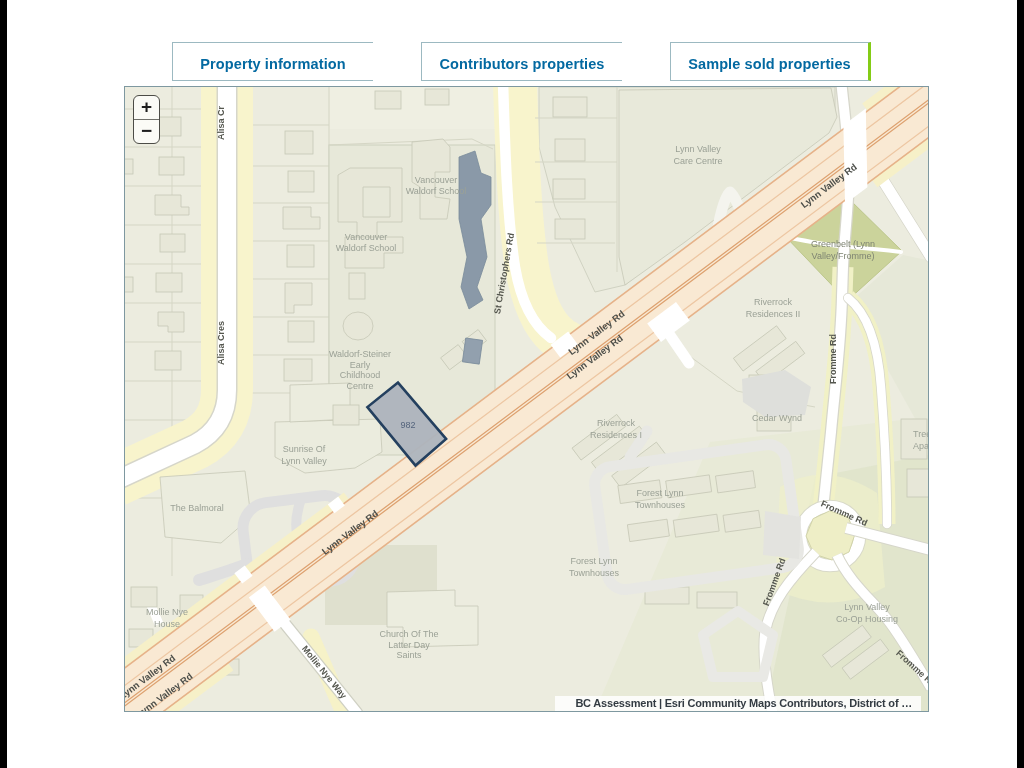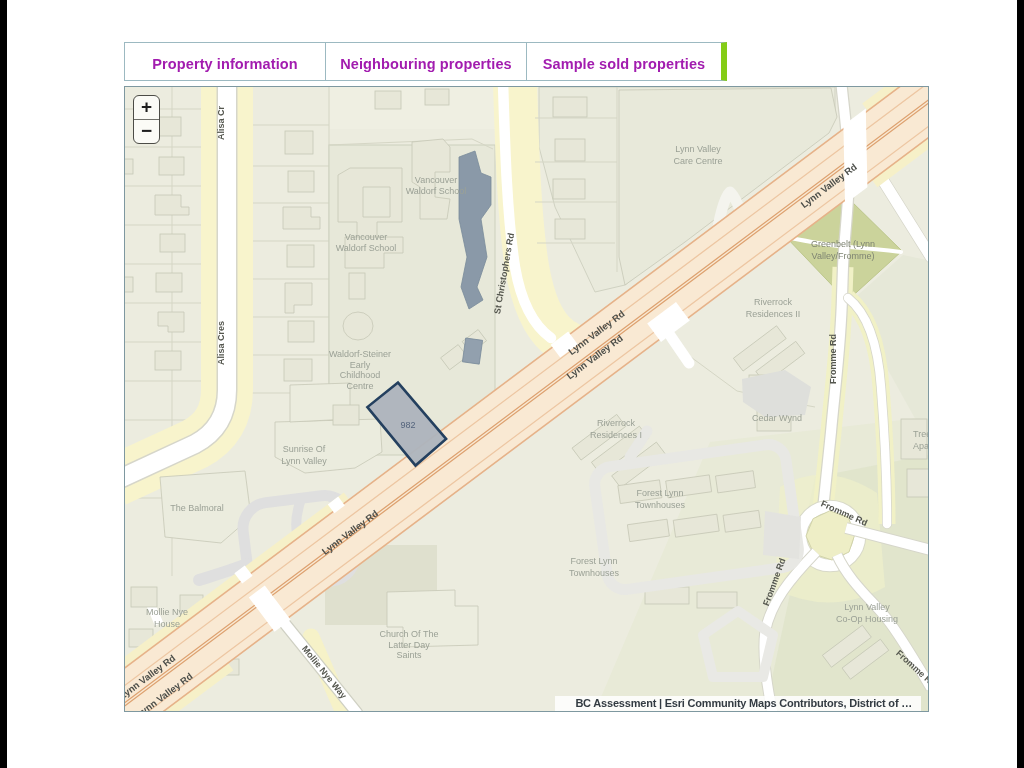--- a/index.html
+++ b/index.html
@@ -1,22 +1,22 @@
 <!DOCTYPE html>
 <html><head>
 <meta charset="utf-8">
 <style>
   html,body{margin:0;padding:0;background:#fff;width:1024px;height:768px;overflow:hidden;
     font-family:"Liberation Sans", sans-serif;}
   .bar{position:absolute;top:0;width:7px;height:768px;background:#000;}
   #tabs{position:absolute;left:124px;top:42px;width:804px;height:39px;display:flex;}
   .tab{box-sizing:border-box;width:201px;border:1px solid #9cb9c1;border-right:none;
     display:flex;align-items:center;justify-content:center;
-    font-size:14.5px;font-weight:bold;color:#a21caf;letter-spacing:.1px;background:#fff;padding-top:5px;}
-  .tab:last-child{border-right:6px solid #84cc16;}
+    font-size:14.5px;font-weight:bold;color:#0369a1;letter-spacing:.1px;background:#fff;padding-top:5px;margin-left:48px;}
+  .tab:last-child{border-right:3px solid #84cc16;}
   .tab.active{border-bottom:none;}
   #map{position:absolute;left:124px;top:86px;width:805px;height:626px;
     border:1px solid #7e98a0;box-sizing:border-box;background:#ececdf;overflow:hidden;}
   #zoomctl{position:absolute;left:8px;top:8px;width:27px;height:49px;background:#fbfbf6;
     border:1.5px solid #4c4c46;border-radius:6px;box-sizing:border-box;z-index:30;}
   #zoomctl .zb{height:22px;text-align:center;font-size:19px;font-weight:bold;color:#1e1e1e;
     line-height:21px;}
   #zoomctl .zb:first-child{border-bottom:1px solid #70706a;height:23px;}
 </style>
 </head>
@@ -24,21 +24,21 @@
 
 <div class="bar" style="left:0"></div>
 
 <div class="bar" style="left:1017px"></div>
 
 <div id="tabs">
 
   <div class="tab">Property information</div>
 
 
-  <div class="tab">Neighbouring properties</div>
+  <div class="tab">Contributors properties</div>
 
   <div class="tab">Sample sold properties</div>
 </div>
 
 <div id="map">
 <svg width="803" height="624" viewBox="0 0 803 624">
 
 <rect x="0" y="0" width="803" height="624" fill="#ececdf"></rect>
 <g id="parcels" stroke="#d5d6c5" stroke-width="1" fill="none">
 

